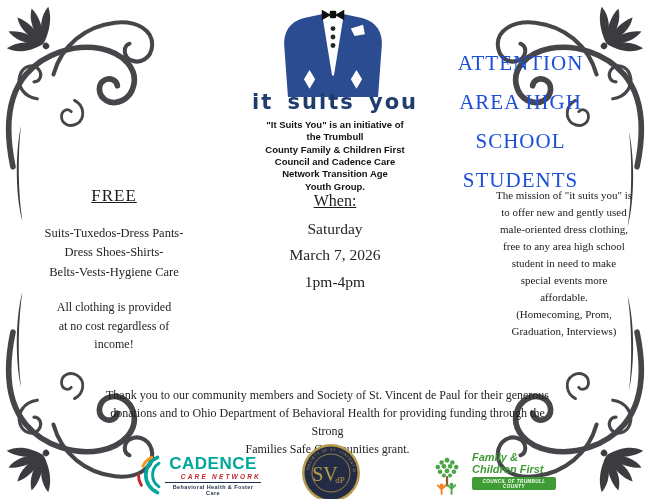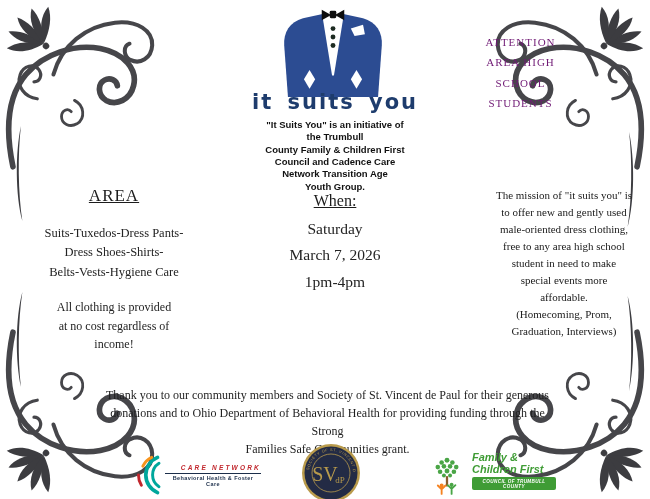--- a/index.html
+++ b/index.html
@@ -19,22 +19,22 @@
   .edge.lb{left:12px;top:292px;transform:scaleY(-1);}
   .edge.rt{right:12px;top:132px;transform:scaleX(-1);}
   .edge.rb{right:12px;top:296px;transform:scale(-1,-1);}
   
   .invite{
     position:absolute;left:60px;top:38px;width:215px;margin:0;
     font-size:30px;font-weight:normal;letter-spacing:4px;line-height:1.55;
     text-align:center;color:#3e3a28;
   }
   .attention{
-    position:absolute;left:428px;top:32px;width:185px;
-    font-size:11px;letter-spacing:1px;line-height:1.85;text-align:center;color:#701a75;
+    position:absolute;left:428px;top:44px;width:185px;
+    font-size:21px;letter-spacing:1px;line-height:1.85;text-align:center;color:#1d4ed8;
   }
   
   .tux{position:absolute;left:272px;top:6px;width:122px;height:86px;}
   .wordmark{
     position:absolute;left:250px;top:90px;width:170px;text-align:center;
     font-family:"DejaVu Sans", sans-serif;font-weight:800;font-size:21px;
     letter-spacing:2px;word-spacing:5px;color:#1e3c6d;
   }
   .initiative{
     position:absolute;left:242px;top:119px;width:186px;text-align:center;
@@ -153,21 +153,21 @@
   </div>
   <div class="wordmark">it suits you</div>
   <div class="initiative ml">"It Suits You" is an initiative of
 the Trumbull
 County Family &amp; Children First
 Council and Cadence Care
 Network Transition Age
 Youth Group.</div>
 
   <div class="free">
-    <div class="free-h">AREA</div>
+    <div class="free-h">FREE</div>
     <div class="free-items ml">Suits-Tuxedos-Dress Pants-
 Dress Shoes-Shirts-
 Belts-Vests-Hygiene Care</div>
     <div class="free-note ml">All clothing is provided
 at no cost regardless of
 income!</div>
   </div>
 
   <div class="when">
     <div class="sec-h">When:</div>
@@ -191,20 +191,21 @@
 Families Safe Communities grant.</div>
 
   <div class="logo-cadence">
     <svg class="cad-arcs" viewBox="0 0 34 60">
       <path d="M30 6 A26 26 0 0 0 30 54" fill="none" stroke="#00a79c" stroke-width="5" stroke-linecap="round"></path>
       <path d="M32 14 A19 19 0 0 0 32 46" fill="none" stroke="#00a79c" stroke-width="4" stroke-linecap="round"></path>
       <path d="M10 18 A26 26 0 0 1 22 6" fill="none" stroke="#f7941d" stroke-width="4" stroke-linecap="round"></path>
       <path d="M8 44 A26 26 0 0 1 4 30" fill="none" stroke="#c1272d" stroke-width="4" stroke-linecap="round"></path>
     </svg>
     <div class="cad-text">
+      <div class="cad-name">CADENCE</div>
       <div class="cad-sub">CARE NETWORK</div>
       <div class="cad-tag">Behavioral Health &amp; Foster Care</div>
     </div>
   </div>
 
   <div class="logo-svdp">
     <svg viewBox="0 0 60 60" width="60" height="60">
       <circle cx="30" cy="30" r="29" fill="#b99b4c"></circle>
       <circle cx="30" cy="30" r="26.5" fill="#232b45"></circle>
       <circle cx="30" cy="30" r="19" fill="none" stroke="#b99b4c" stroke-width="0.8"></circle>

